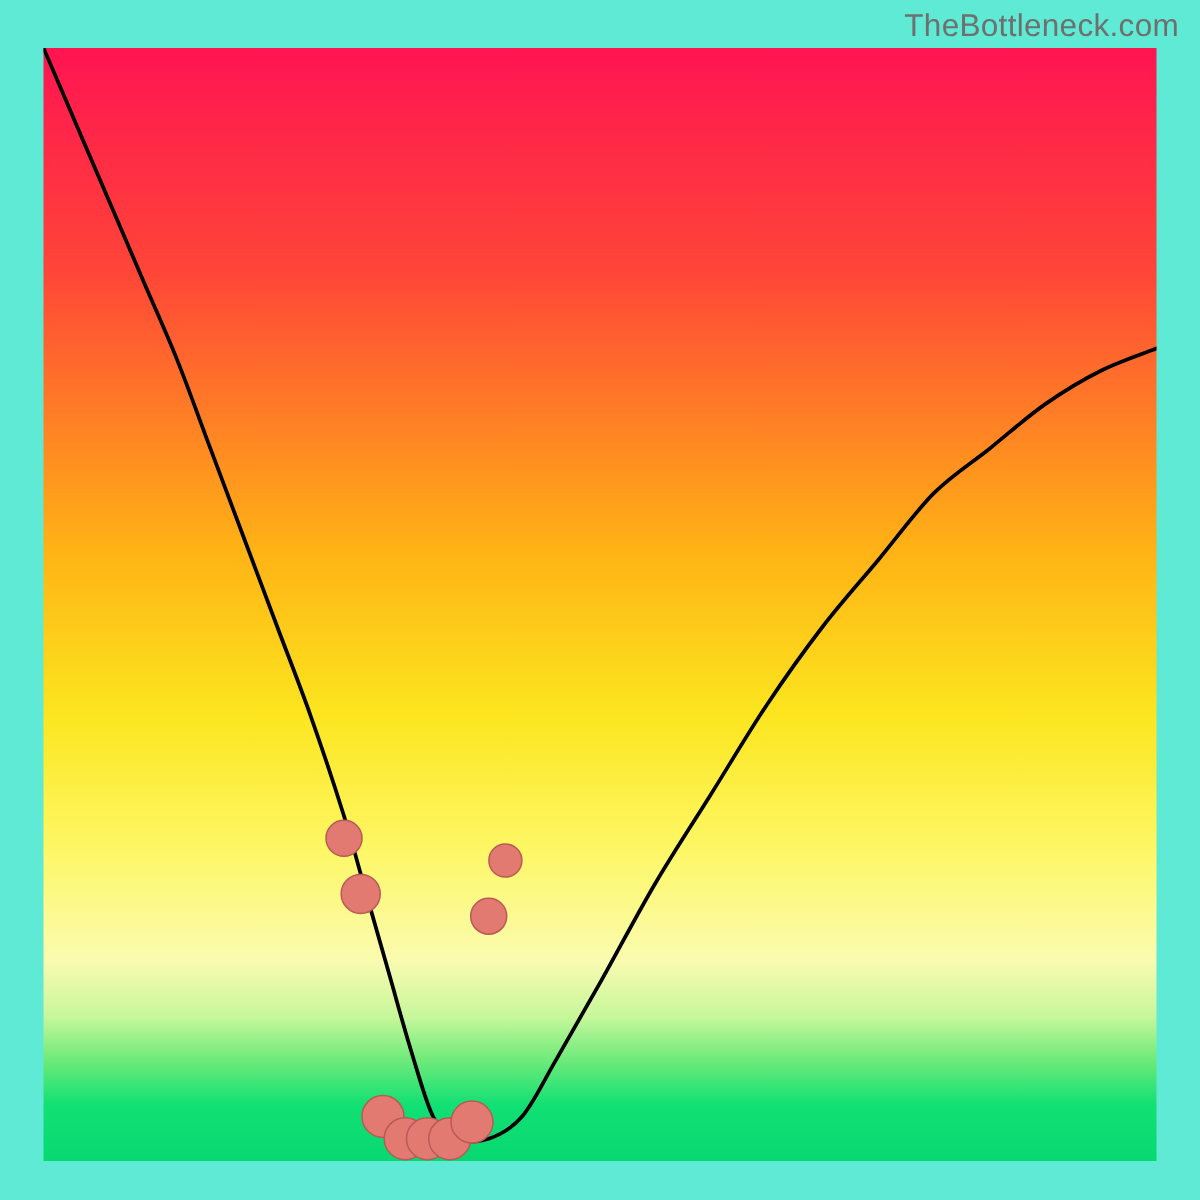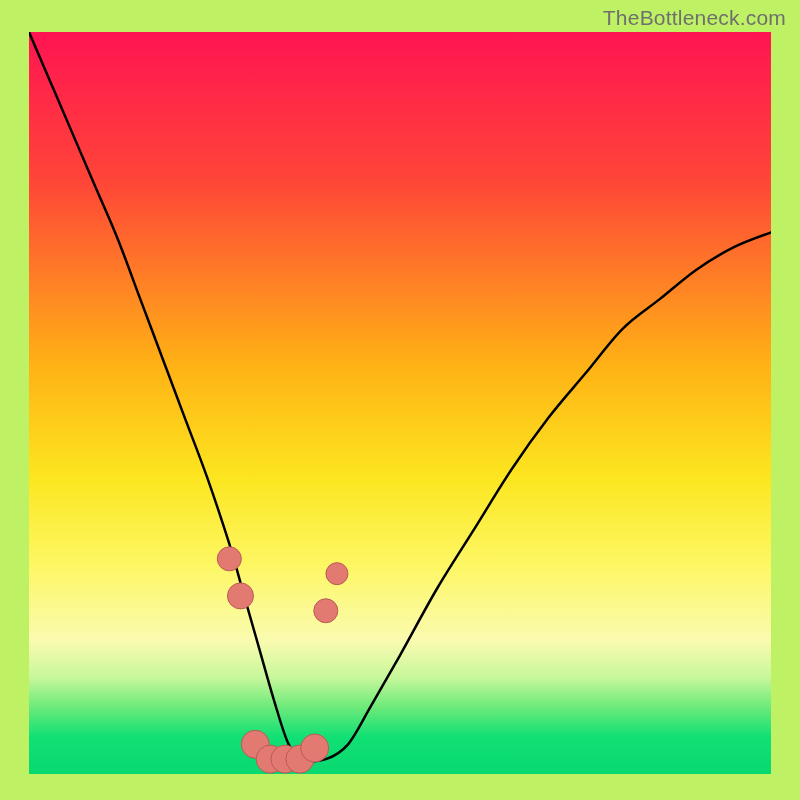--- a/index.html
+++ b/index.html
@@ -8,21 +8,21 @@
     width: 800px;
     height: 800px;
     background: #000000;
     overflow: hidden;
     font-family: Arial, Helvetica, sans-serif;
   }
   .canvas {
     position: relative;
     width: 800px;
     height: 800px;
-    background: #bef264;
+    background: #5eead4;
   }
   .watermark {
     position: absolute;
     top: 6px;
     right: 14px;
     font-size: 21px;
     color: #6f6f6f;
     font-weight: 500;
     letter-spacing: 0.2px;
     z-index: 10;

